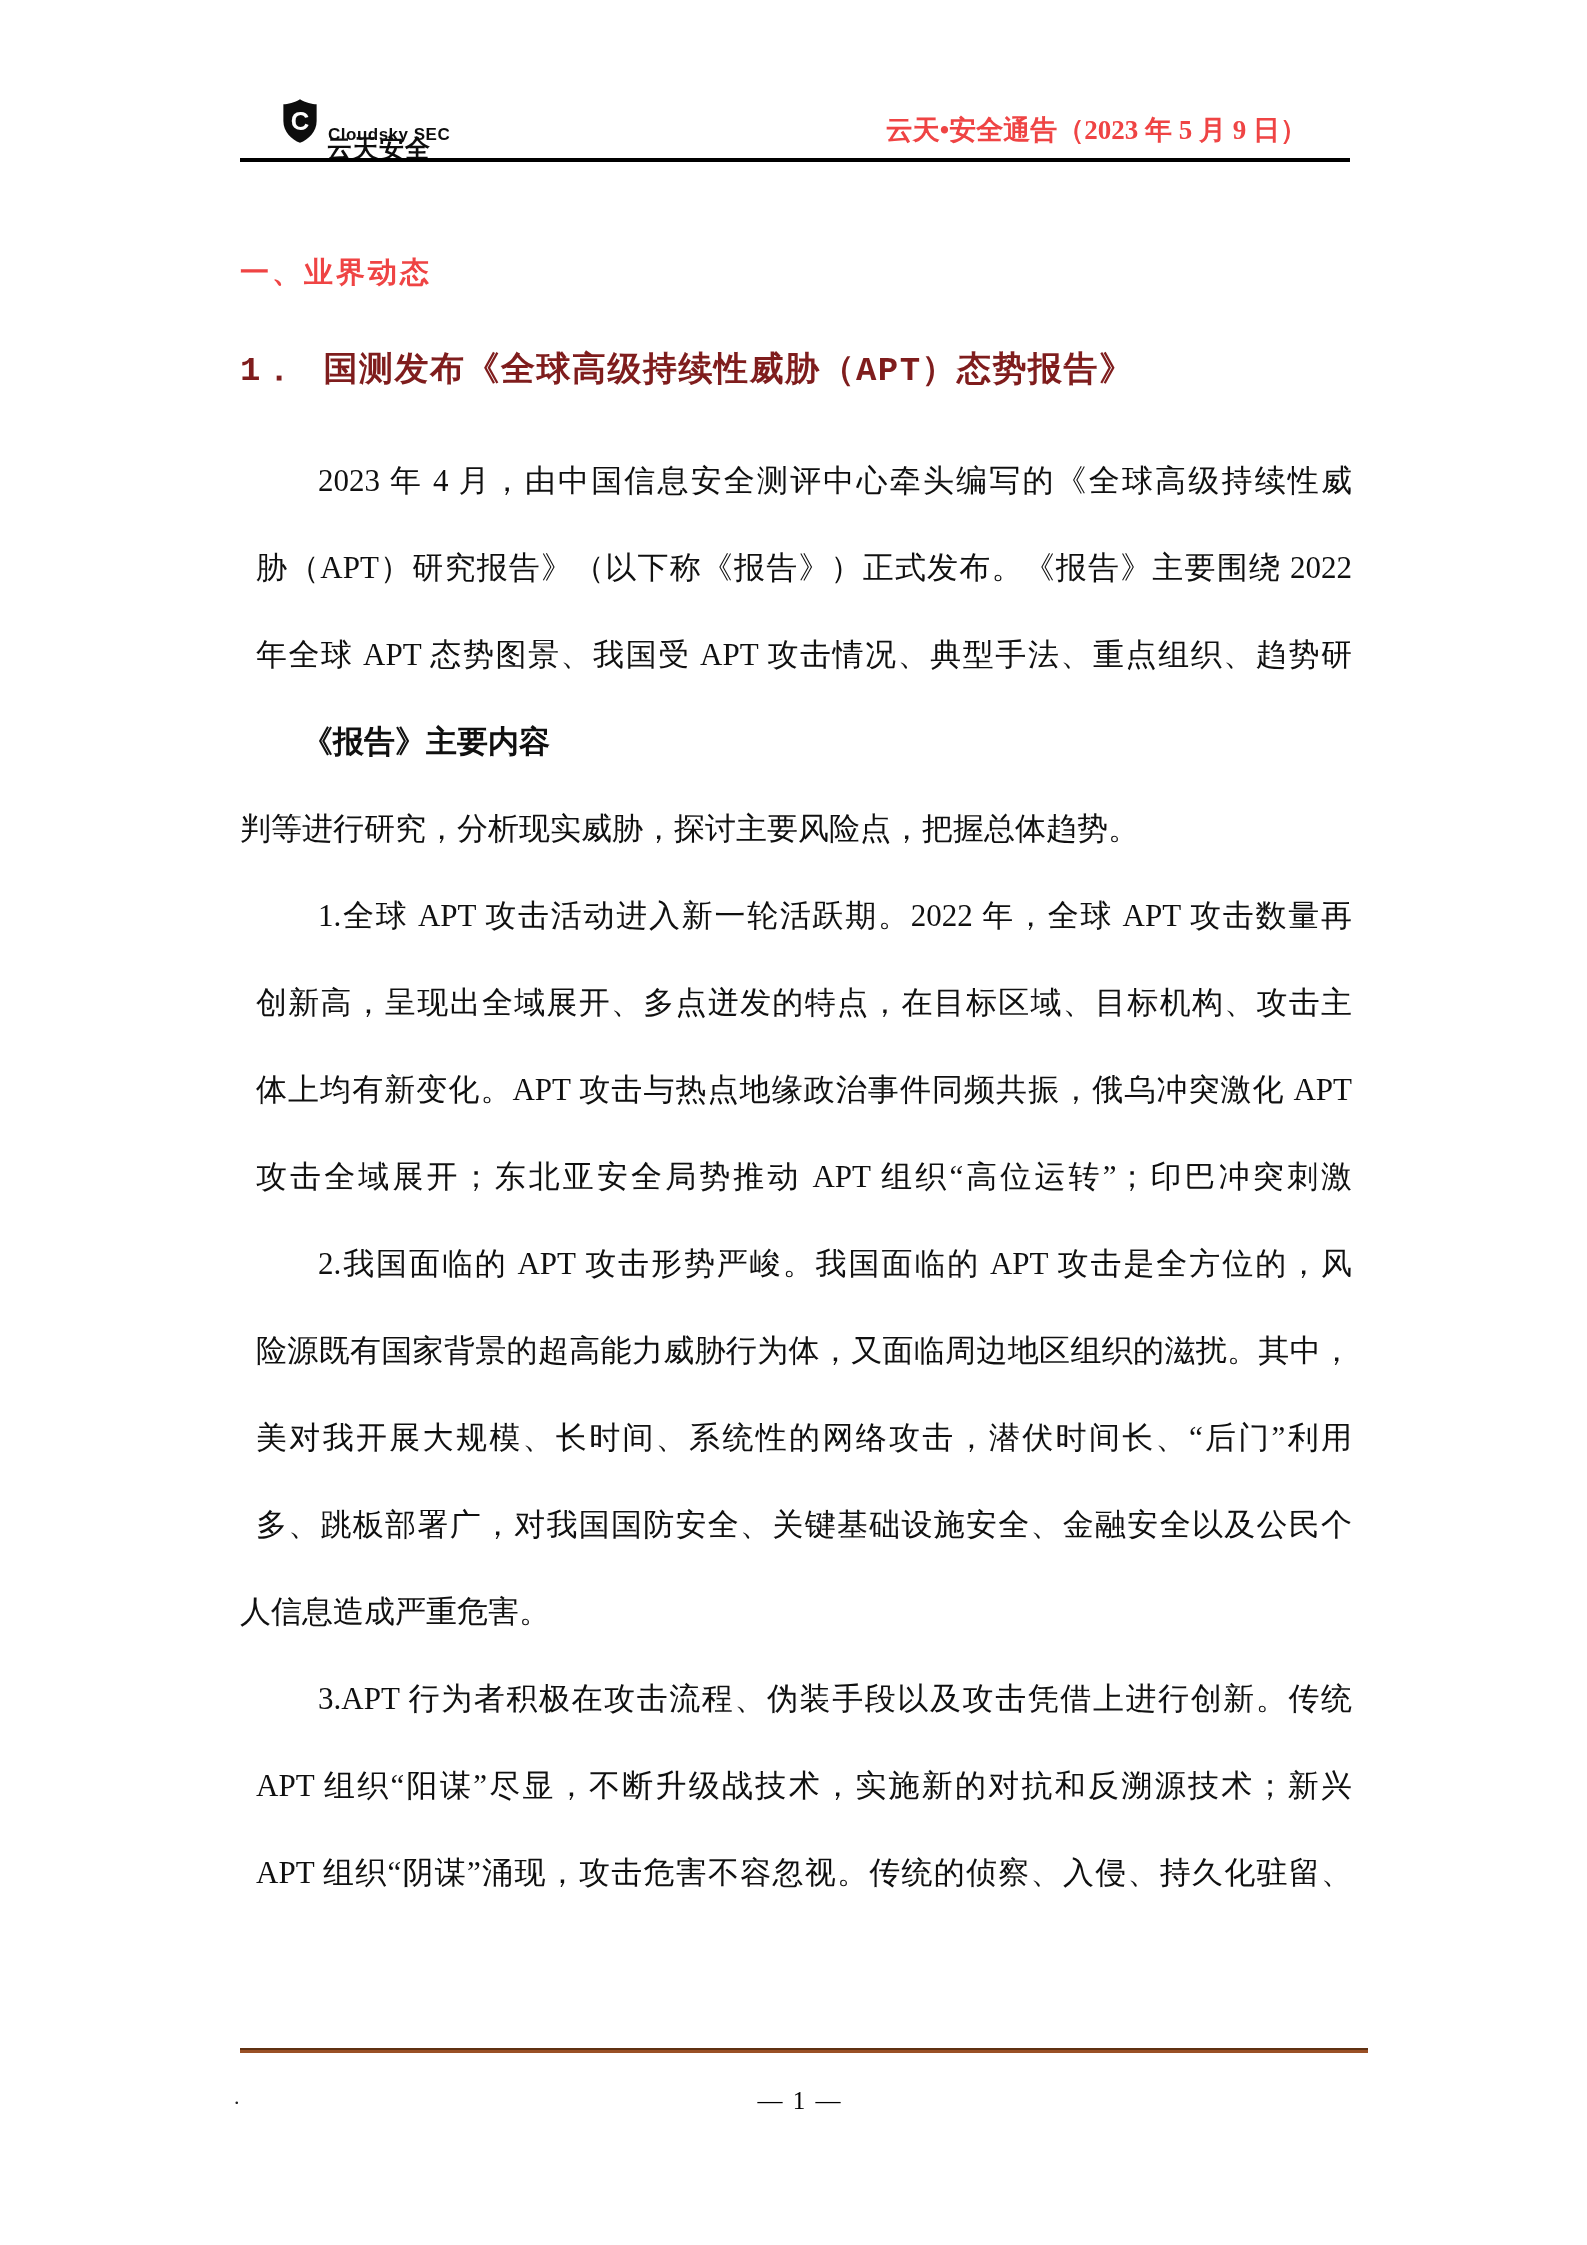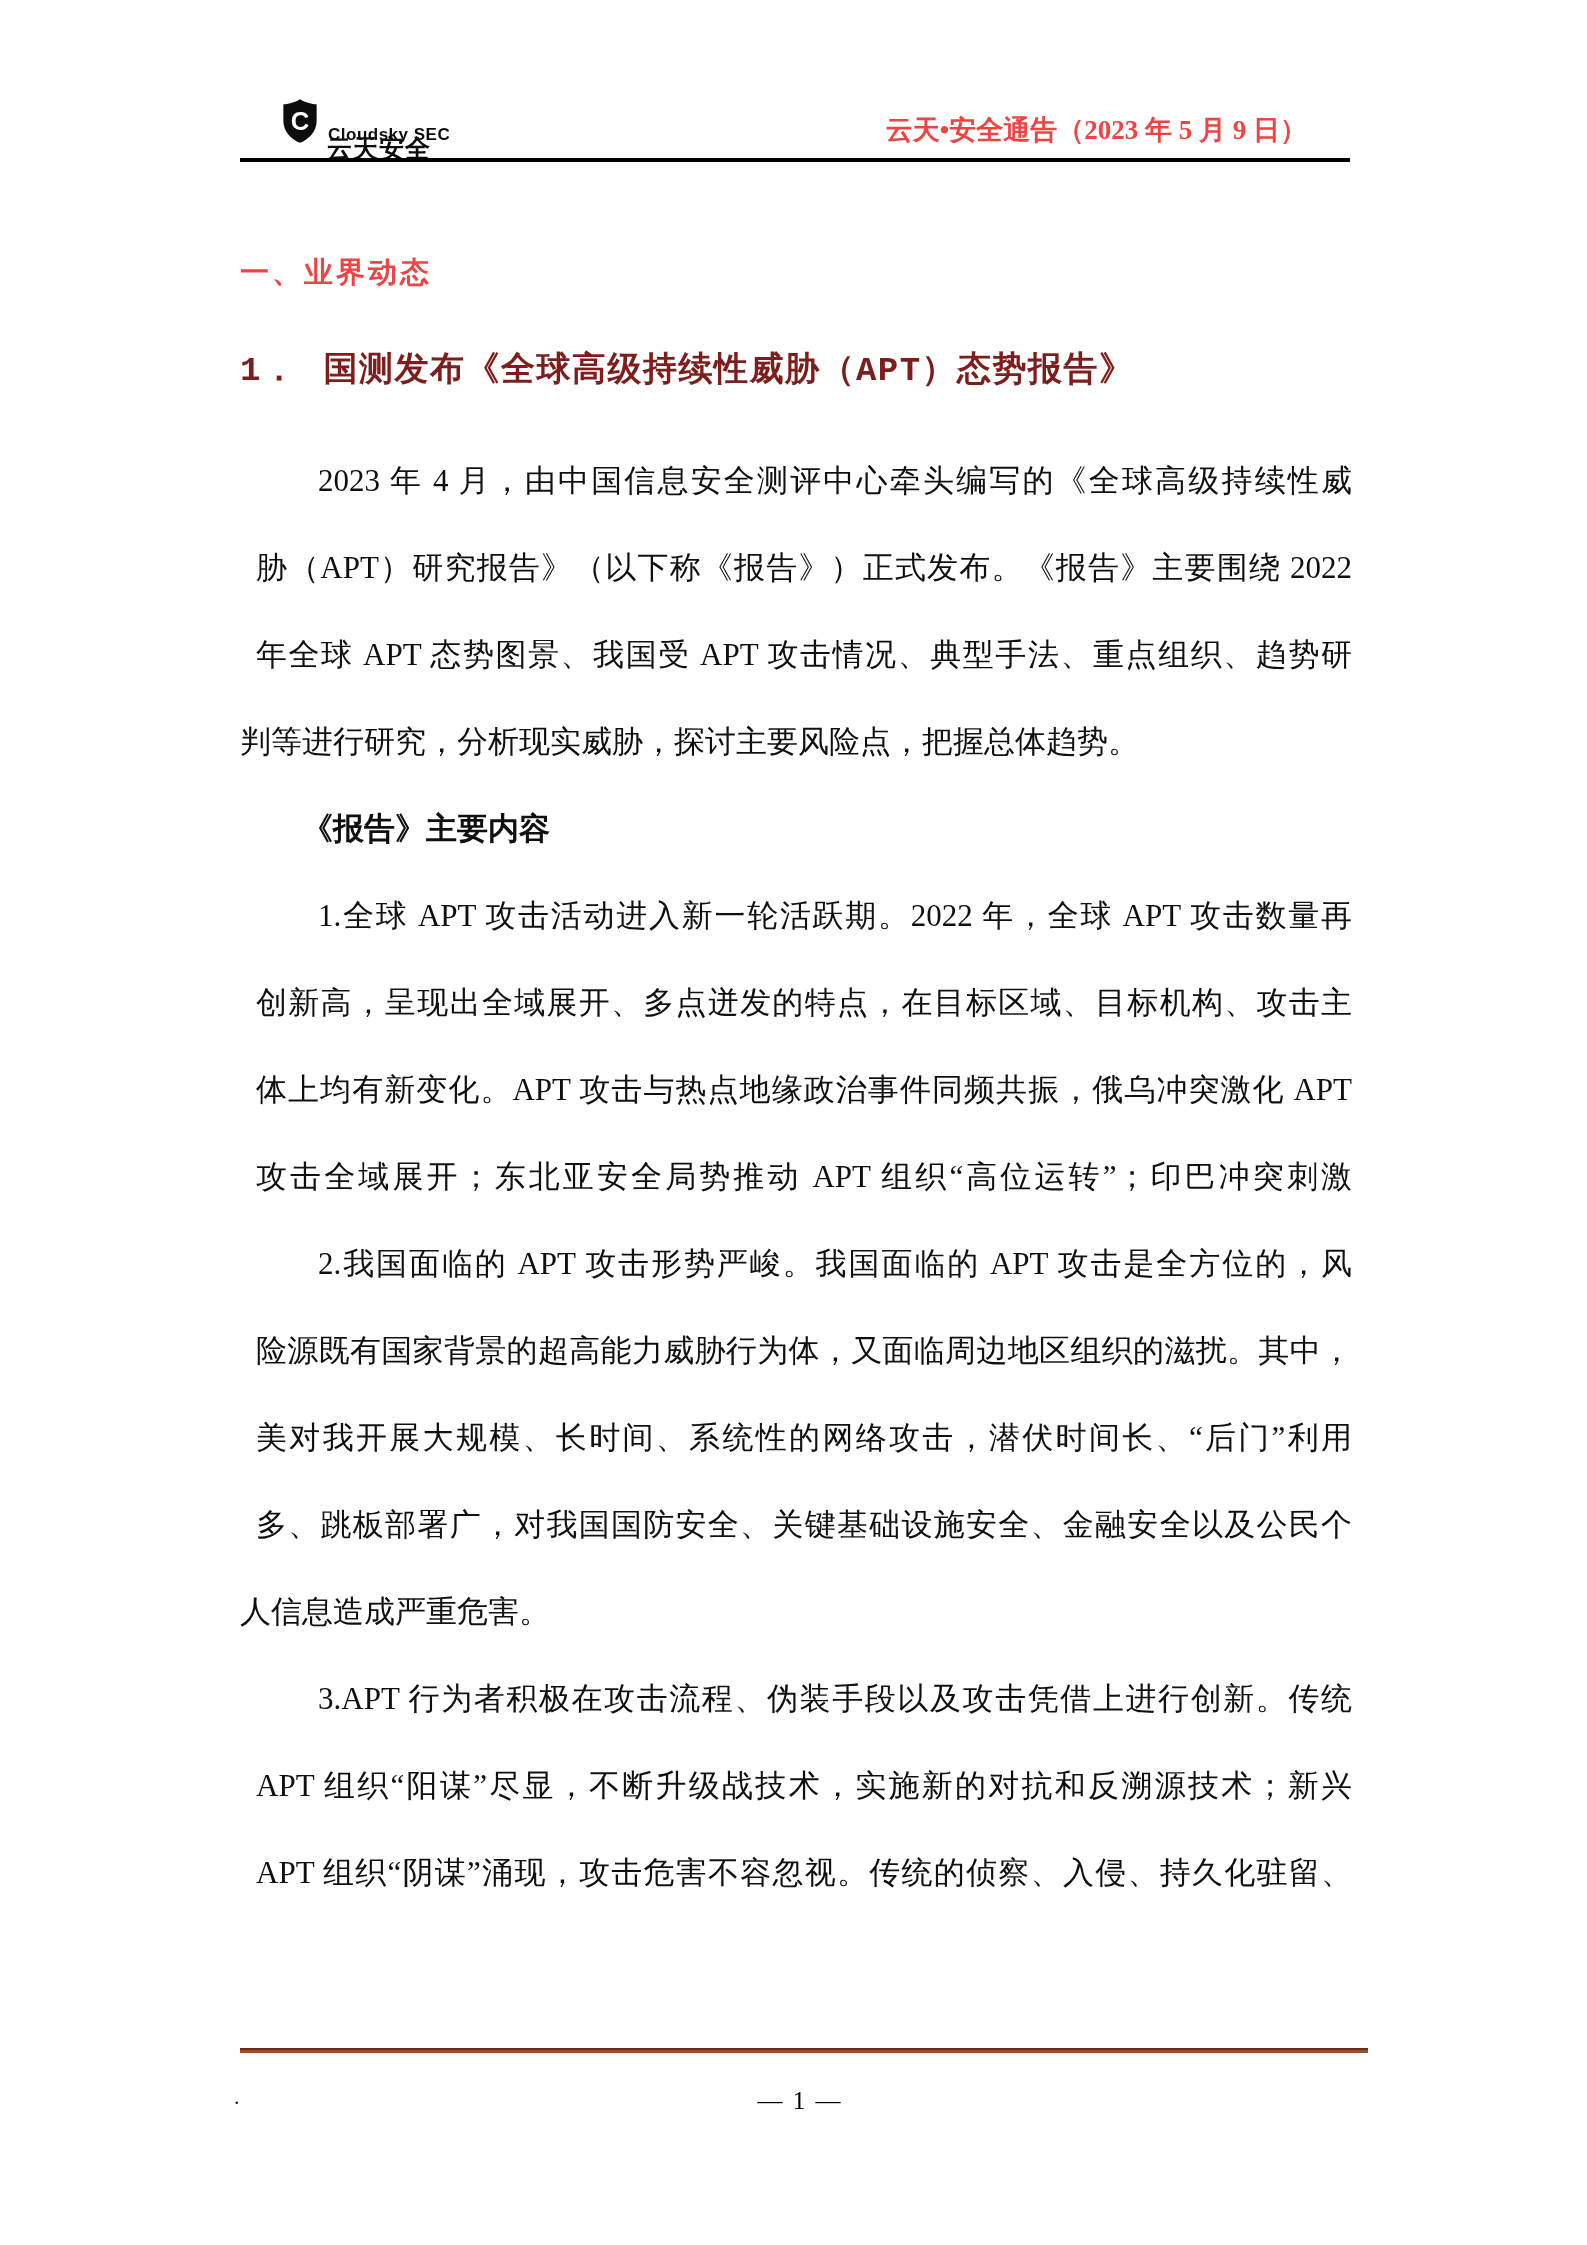--- a/index.html
+++ b/index.html
@@ -97,22 +97,22 @@
 
   <div class="abs doc-title">一、业界动态</div>
   <div class="abs section-heading">
     <span class="num">1．</span><span>国测发布《全球高级持续性威胁（APT）态势报告》</span>
   </div>
 
   <div class="abs body-text">
       <div class="line indent fill">2023 年 4 月，由中国信息安全测评中心牵头编写的《全球高级持续性威</div>
       <div class="line fill">胁（APT）研究报告》（以下称《报告》）正式发布。《报告》主要围绕 2022</div>
       <div class="line fill">年全球 APT 态势图景、我国受 APT 攻击情况、典型手法、重点组织、趋势研</div>
+      <div class="line indent bold">《报告》主要内容</div>
       <div class="line">判等进行研究，分析现实威胁，探讨主要风险点，把握总体趋势。</div>
-      <div class="line indent bold">《报告》主要内容</div>
       <div class="line indent fill">1.全球 APT 攻击活动进入新一轮活跃期。2022 年，全球 APT 攻击数量再</div>
       <div class="line fill">创新高，呈现出全域展开、多点迸发的特点，在目标区域、目标机构、攻击主</div>
       <div class="line fill">体上均有新变化。APT 攻击与热点地缘政治事件同频共振，俄乌冲突激化 APT</div>
       <div class="line fill">攻击全域展开；东北亚安全局势推动 APT 组织“高位运转”；印巴冲突刺激</div>
       <div class="line indent fill">2.我国面临的 APT 攻击形势严峻。我国面临的 APT 攻击是全方位的，风</div>
       <div class="line fill">险源既有国家背景的超高能力威胁行为体，又面临周边地区组织的滋扰。其中，</div>
       <div class="line fill">美对我开展大规模、长时间、系统性的网络攻击，潜伏时间长、“后门”利用</div>
       <div class="line fill">多、跳板部署广，对我国国防安全、关键基础设施安全、金融安全以及公民个</div>
       <div class="line">人信息造成严重危害。</div>
       <div class="line indent fill">3.APT 行为者积极在攻击流程、伪装手段以及攻击凭借上进行创新。传统</div>

